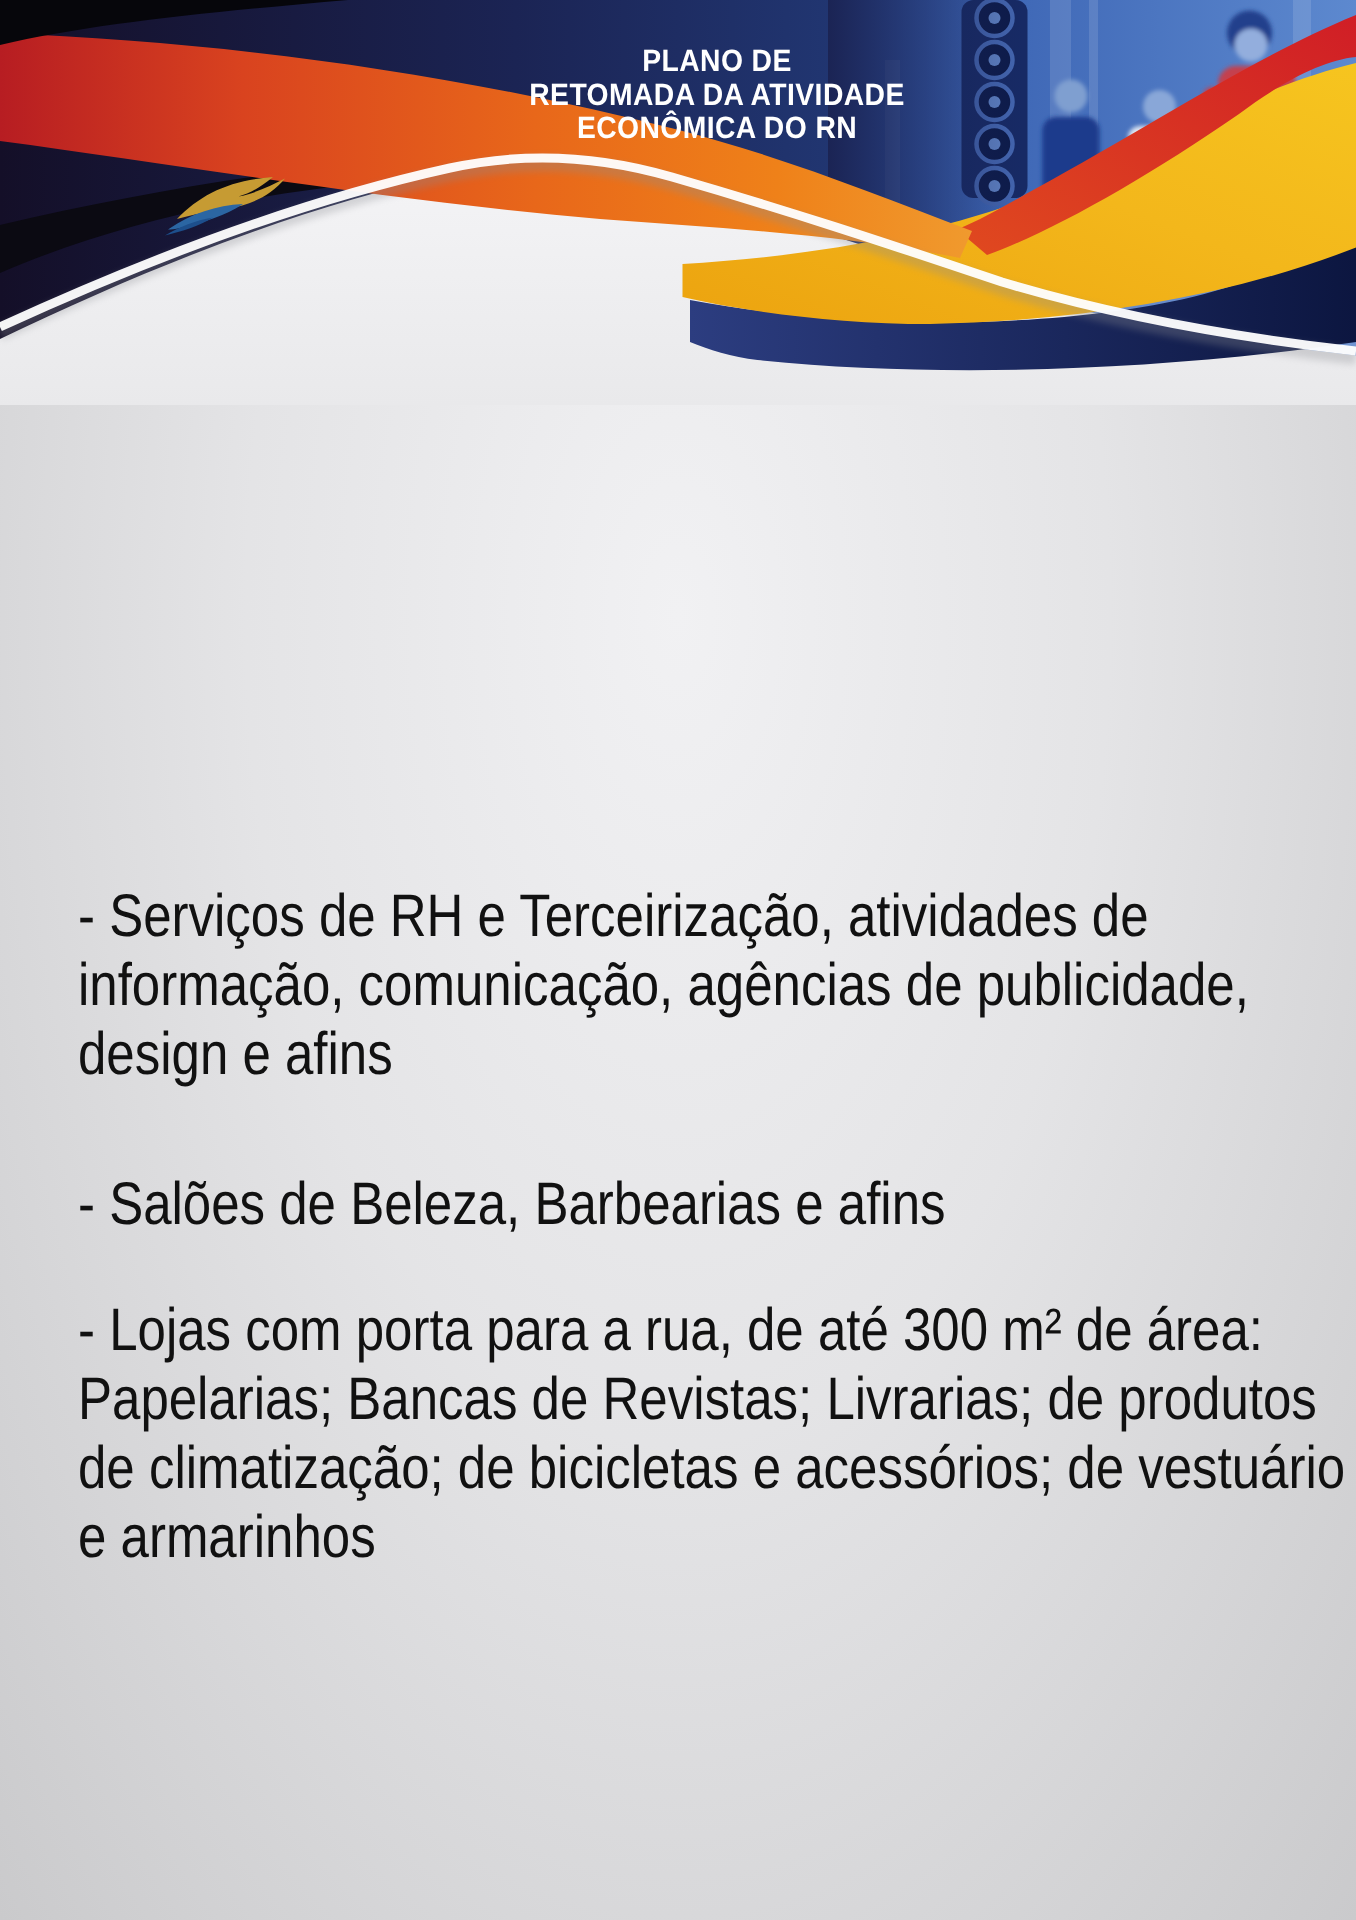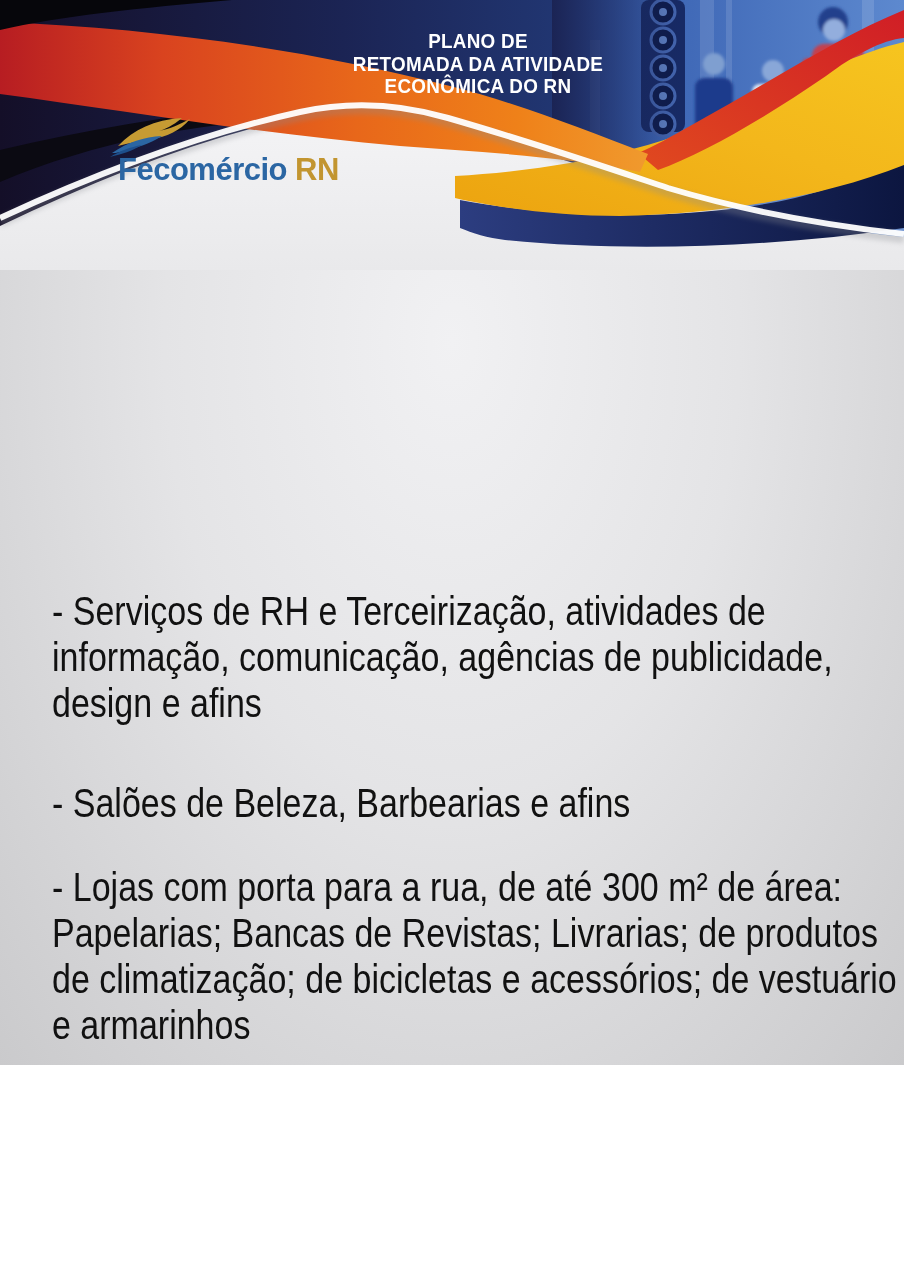--- a/index.html
+++ b/index.html
@@ -1,18 +1,18 @@
 <!DOCTYPE html>
 <html><head>
 <meta charset="utf-8">
 <style>
   html,body{margin:0;padding:0;}
   body{width:904px;height:1280px;overflow:hidden;
        font-family:"Liberation Sans", sans-serif;}
-  .page{position:relative;width:904px;height:1065px;overflow:hidden;
+  .page{position:relative;width:904px;height:1280px;overflow:hidden;
         background:radial-gradient(ellipse at 50% 32%, #f1f1f3 0%, #e4e4e6 45%, #cacacc 100%);}
   
   .header-art{position:absolute;left:0;top:0;width:904px;height:270px;display:block;}
   .header-title{position:absolute;left:318px;top:30px;width:320px;text-align:center;
         color:#ffffff;font-weight:700;font-size:20.5px;line-height:22.5px;
         letter-spacing:.3px;transform:scaleX(.92);transform-origin:50% 0;}
   
   .logo{position:absolute;left:104px;top:112px;width:300px;height:80px;}
   .logo-swoosh{position:absolute;left:6px;top:4px;width:92px;height:42px;}
   .logo-text{position:absolute;left:14px;top:40px;font-size:31px;font-weight:700;
@@ -181,23 +181,20 @@
     <div class="tline">ECONÔMICA DO RN</div>
   </div>
 
   <div class="logo">
     <svg class="logo-swoosh" viewBox="0 0 92 42" aria-hidden="true">
       <path d="M8,30 C 24,13 44,4 72,2 C 62,10 56,13 49,15 C 60,13 70,8 80,3
                C 70,15 56,21 42,23 C 30,25 18,27 8,30 Z" fill="#c69b33"></path>
       <path d="M2,37 C 18,26 34,21 52,20 C 40,28 26,32 10,36 C 7,37 4,37 2,37 Z" fill="#2b66a3"></path>
       <path d="M0,41 C 10,35 20,31 32,29 C 22,35 12,38 0,41 Z" fill="#1d4f8c"></path>
     </svg>
-    <div class="logo-text">
-      <span class="logo-name">Fecomércio</span><span class="logo-region">RN</span>
-    </div>
   </div>
 
 
   <div class="body-text">
     <div class="para p1">
       <div class="tline">- Serviços de RH e Terceirização, atividades de</div>
       <div class="tline">informação, comunicação, agências de publicidade,</div>
       <div class="tline">design e afins</div>
     </div>
     <div class="para p2">

